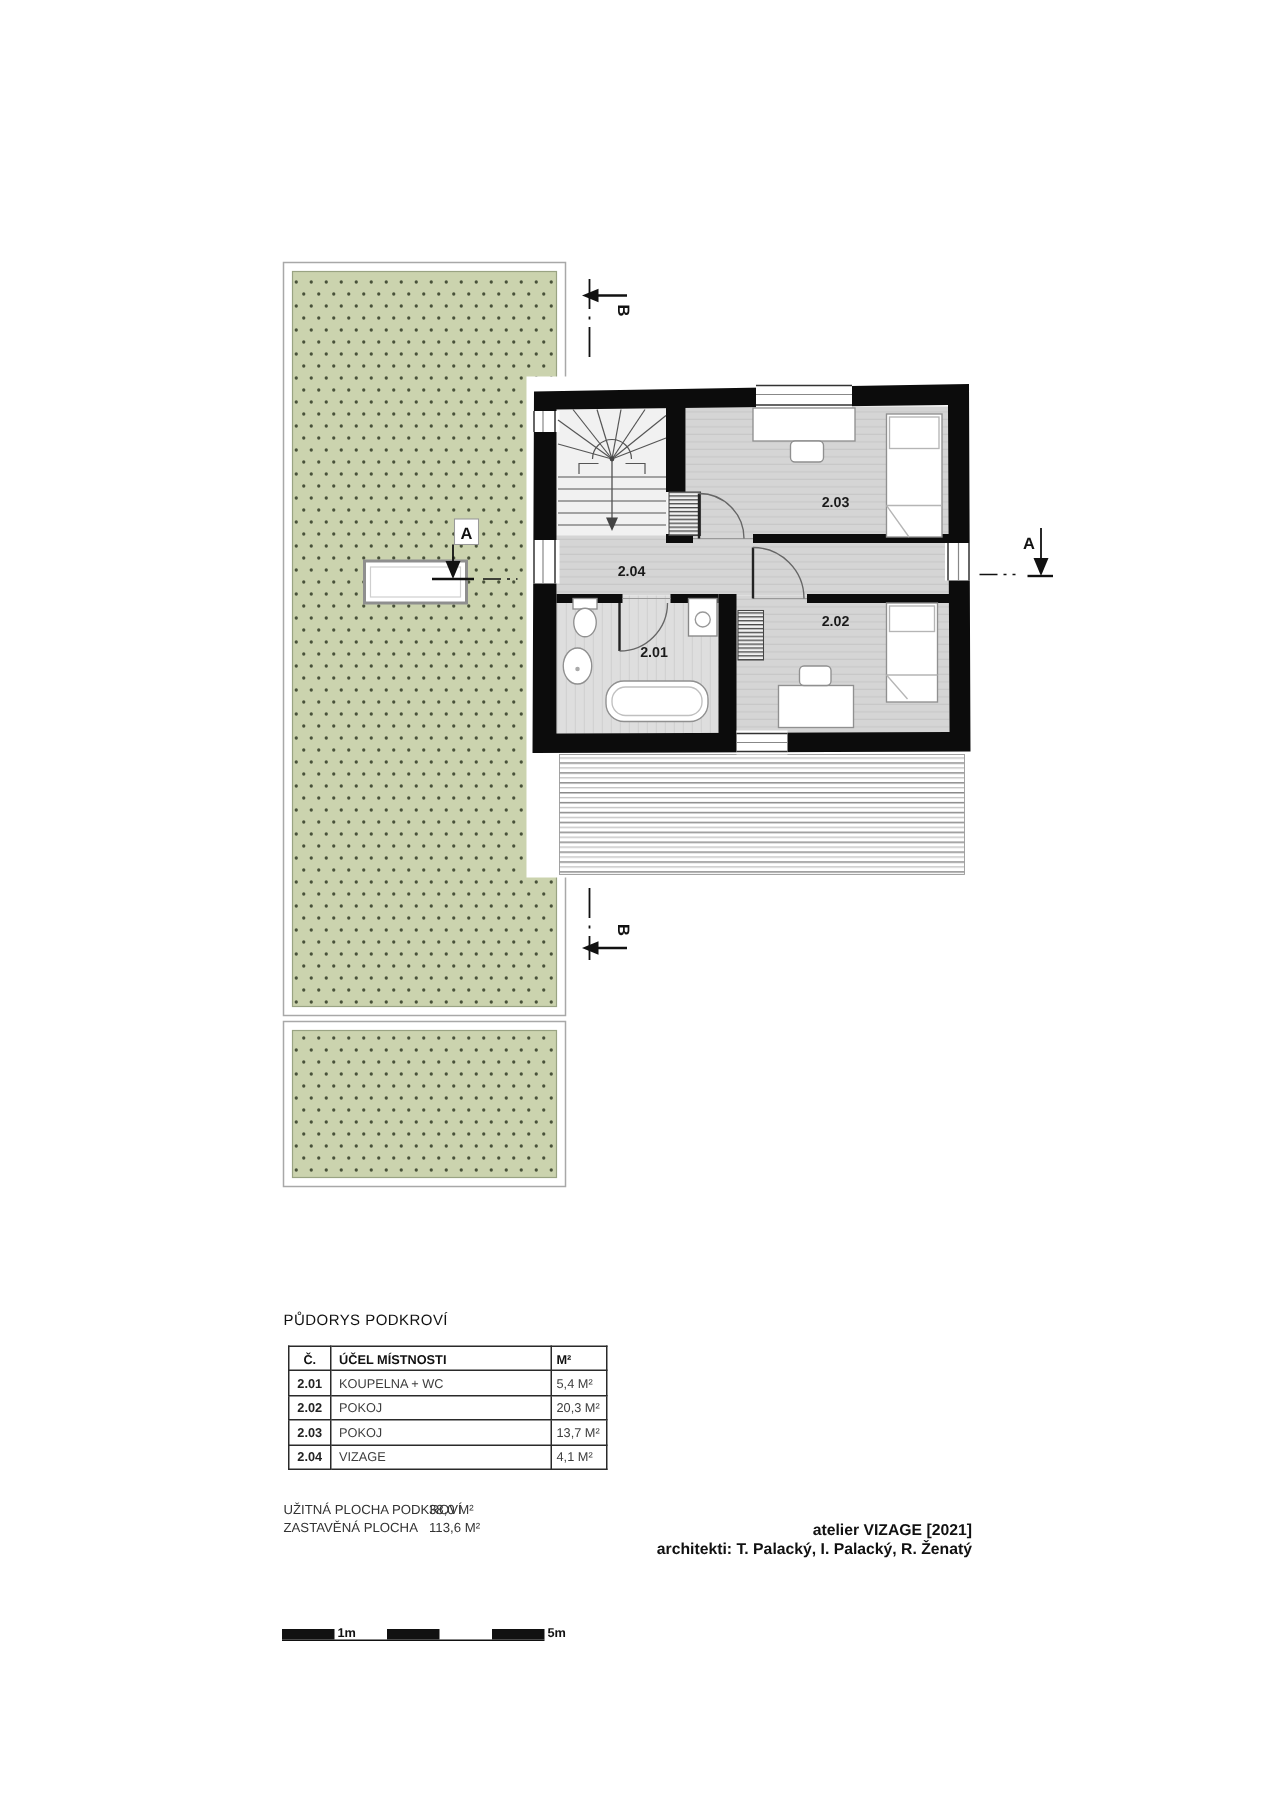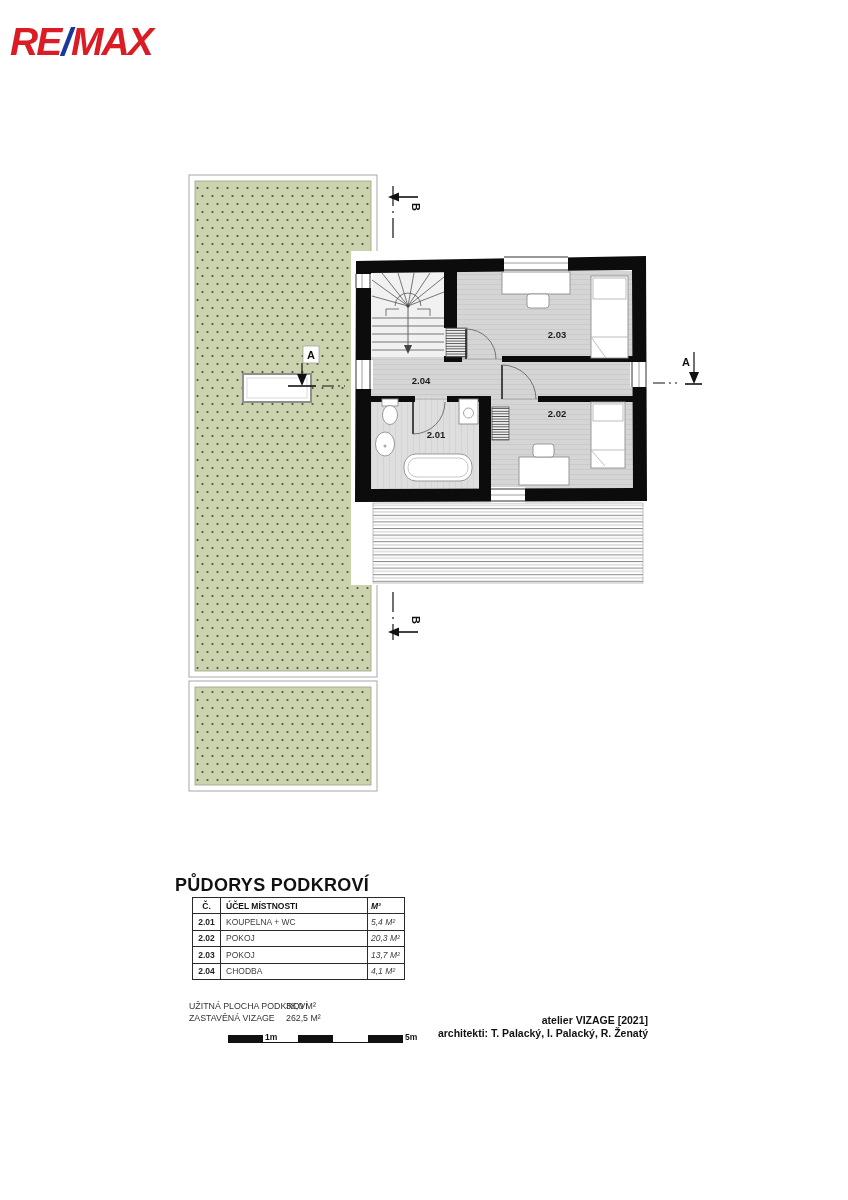--- a/index.html
+++ b/index.html
@@ -8,47 +8,46 @@
   
   .logo{position:absolute;left:10px;top:20px;font-style:italic;font-weight:bold;
         font-size:39px;letter-spacing:-2px;white-space:nowrap;}
   .logo .red{color:#dc1c24;}
   .logo .blue{color:#16399a;padding:0 1px;}
   
   .draw{position:absolute;left:0;top:0;}
   .rlabel{font-family:"Liberation Sans",sans-serif;font-size:9.5px;font-weight:bold;fill:#1a1a1a;text-anchor:middle;}
   .mlabel{font-family:"Liberation Sans",sans-serif;font-size:11px;font-weight:bold;fill:#111;text-anchor:middle;stroke:none;}
   
-  .plan-title{position:absolute;left:175px;top:875px;font-size:18px;font-weight:bold;letter-spacing:.3px;}
+  .plan-title{position:absolute;left:189px;top:875px;font-size:10px;font-weight:normal;letter-spacing:.3px;}
   table.areas{position:absolute;left:192px;top:897px;width:201px;border-collapse:collapse;
               table-layout:fixed;font-size:8.5px;color:#222;}
   table.areas th,table.areas td{border:1px solid #2a2a2a;height:15.4px;padding:0;font-weight:normal;}
   table.areas .cnum{width:27px;text-align:center;font-weight:bold;}
   table.areas .cpurp{width:141px;text-align:left;padding-left:5px;color:#3d3d3d;}
-  table.areas .carea{width:33px;text-align:left;padding-left:3px;color:#3d3d3d;font-style:italic;}
+  table.areas .carea{width:33px;text-align:left;padding-left:3px;color:#3d3d3d;}
   table.areas thead th{font-weight:bold;color:#111;}
   table.areas thead .cpurp,table.areas thead .carea{color:#111;}
   
   .summary{position:absolute;left:189px;top:1001px;font-size:8.8px;color:#333;line-height:11.5px;white-space:nowrap;}
   .sumlabel{display:inline-block;width:97px;}
   
-  .scalebar{position:absolute;left:188px;top:1033px;width:180px;height:12px;margin-left:40px;}
+  .scalebar{position:absolute;left:188px;top:1084px;width:180px;height:12px;}
   .sb-base{position:absolute;left:0;top:8.5px;width:175px;height:1.6px;background:#111;}
   .sb-seg{position:absolute;top:2px;height:6.5px;background:#111;}
   .sb-lab{position:absolute;top:-1px;font-size:8.5px;font-weight:bold;color:#111;}
   
   .credits{position:absolute;right:200px;top:1014px;text-align:right;font-size:10.5px;
            font-weight:bold;color:#111;line-height:13px;white-space:nowrap;}
 </style>
 </head>
 <body>
 
 <div class="canvas">
 
-  <div class="logo"><span class="red">RE</span><span class="blue">/</span><span class="red">MAX</span></div>
 
   <svg class="draw" width="848" height="1200" viewBox="0 0 848 1200">
     <defs>
       <pattern id="dots" width="10" height="16" patternUnits="userSpaceOnUse">
         <rect width="10" height="16" fill="#cbd3ae"></rect>
         <circle cx="2.5" cy="4" r="1.1" fill="#49523a"></circle>
         <circle cx="7.5" cy="12" r="1.1" fill="#49523a"></circle>
       </pattern>
       <pattern id="stripes" width="8" height="6.6" patternUnits="userSpaceOnUse">
         <rect width="8" height="6.6" fill="#ffffff"></rect>
@@ -266,29 +265,29 @@
         <td class="cpurp">POKOJ</td>
         <td class="carea">20,3 M²</td>
       </tr>
       <tr>
         <td class="cnum">2.03</td>
         <td class="cpurp">POKOJ</td>
         <td class="carea">13,7 M²</td>
       </tr>
       <tr>
         <td class="cnum">2.04</td>
-        <td class="cpurp">CHODBA</td>
+        <td class="cpurp">VIZAGE</td>
         <td class="carea">4,1 M²</td>
       </tr>
     </tbody>
   </table>
 
   <div class="summary">
     <div><span class="sumlabel">UŽITNÁ PLOCHA PODKROVÍ</span><span>38,0 M²</span></div>
-    <div><span class="sumlabel">ZASTAVĚNÁ VIZAGE</span><span>262,5 M²</span></div>
+    <div><span class="sumlabel">ZASTAVĚNÁ PLOCHA</span><span>113,6 M²</span></div>
   </div>
 
   <div class="scalebar">
     <div class="sb-base"></div>
     <div class="sb-seg" style="left:0;width:35px;"></div>
     <div class="sb-seg" style="left:70px;width:35px;"></div>
     <div class="sb-seg" style="left:140px;width:35px;"></div>
     <span class="sb-lab" style="left:37px;">1m</span>
     <span class="sb-lab" style="left:177px;">5m</span>
   </div>

